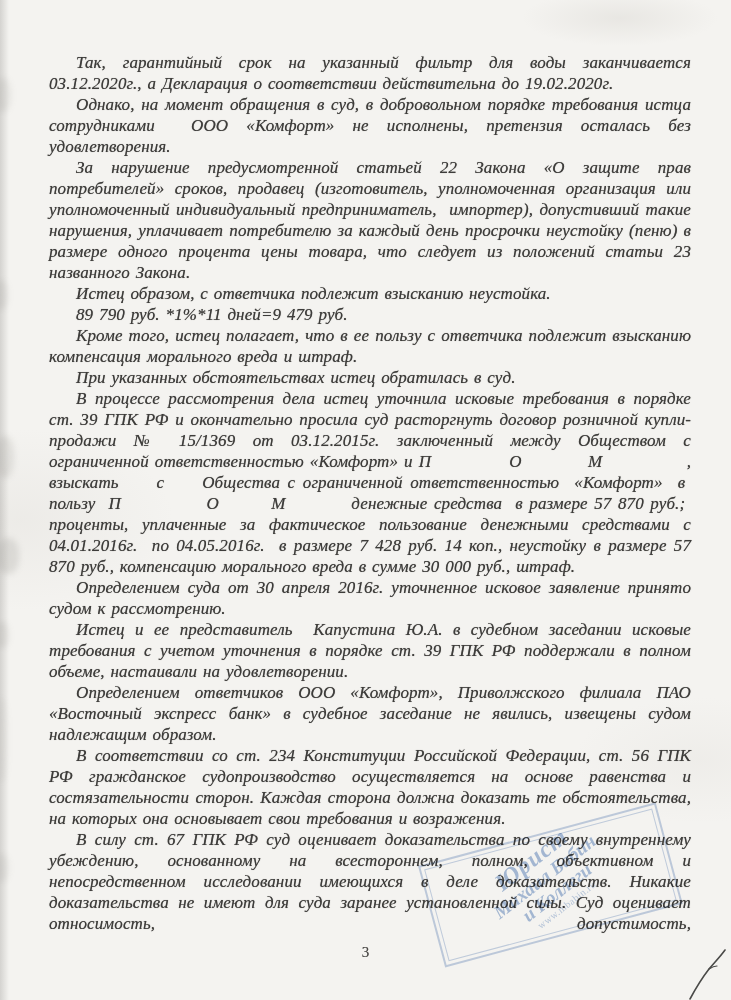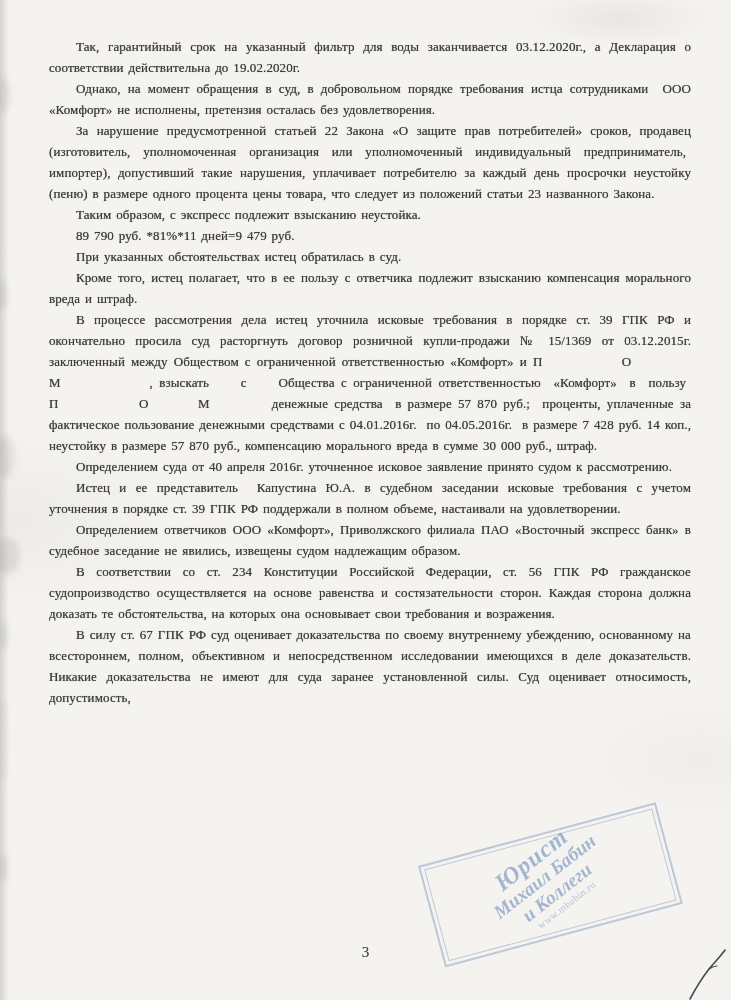--- a/index.html
+++ b/index.html
@@ -20,24 +20,24 @@
   .blob{position:absolute;background:#87857f;opacity:.14;filter:blur(3px);border-radius:45%;z-index:1;}
   .b1{left:-5px;top:78px;width:16px;height:34px;}
   .b2{left:-6px;top:280px;width:14px;height:30px;}
   .b3{left:-4px;top:436px;width:18px;height:42px;opacity:.18;}
   .b4{left:-3px;top:538px;width:22px;height:36px;opacity:.20;}
   .b5{left:-5px;top:622px;width:14px;height:26px;}
   .b6{left:-4px;top:698px;width:12px;height:84px;opacity:.08;}
   .b7{left:-5px;top:854px;width:14px;height:28px;opacity:.12;}
 
   .doc-body{
-    position:absolute;left:49px;top:36px;width:642px;z-index:2;
+    position:absolute;left:49px;top:52px;width:642px;z-index:2;
     color:var(--ink,#3d3c3a);
-    font-size:13px;line-height:21px;
-    text-align:justify;word-spacing:1.5px;letter-spacing:.1px;
+    font-size:17px;line-height:21px;
+    text-align:justify;word-spacing:1.5px;letter-spacing:.1px;font-style:italic;
   }
   .para{
     margin:0;text-indent:27px;
     text-shadow:0 0 .7px rgba(61,60,58,.75);
   }
   .para.last-justify{text-align-last:justify;}
 
   
   .wm-frame{
     position:absolute;left:418px;top:866px;width:242px;height:101px;z-index:3;
@@ -78,26 +78,26 @@
 <div class="blob b4"></div>
 <div class="blob b5"></div>
 <div class="blob b6"></div>
 <div class="blob b7"></div>
 
 <div class="doc-body">
 
 <p class="para">Так, гарантийный срок на указанный фильтр для воды заканчивается 03.12.2020г., а Декларация о соответствии действительна до 19.02.2020г.</p>
     <p class="para">Однако, на момент обращения в суд, в добровольном порядке требования истца сотрудниками&nbsp; ООО «Комфорт» не исполнены, претензия осталась без удовлетворения.</p>
     <p class="para">За нарушение предусмотренной статьей 22 Закона «О защите прав потребителей» сроков, продавец (изготовитель, уполномоченная организация или уполномоченный индивидуальный предприниматель,&nbsp; импортер), допустивший такие нарушения, уплачивает потребителю за каждый день просрочки неустойку (пеню) в размере одного процента цены товара, что следует из положений статьи 23 названного Закона.</p>
-    <p class="para">Таким образом, с экспресс подлежит взысканию неустойка.</p>
-    <p class="para">89 790 руб. *81%*11 дней=9 479 руб.</p>
+    <p class="para">Истец образом, с ответчика подлежит взысканию неустойка.</p>
+    <p class="para">89 790 руб. *1%*11 дней=9 479 руб.</p>
+    <p class="para">Кроме того, истец полагает, что в ее пользу с ответчика подлежит взысканию компенсация морального вреда и штраф.</p>
     <p class="para">При указанных обстоятельствах истец обратилась в суд.</p>
-    <p class="para">Кроме того, истец полагает, что в ее пользу с ответчика подлежит взысканию компенсация морального вреда и штраф.</p>
     <p class="para">В процессе рассмотрения дела истец уточнила исковые требования в порядке ст. 39 ГПК РФ и окончательно просила суд расторгнуть договор розничной купли-продажи № 15/1369 от 03.12.2015г. заключенный между Обществом с ограниченной ответственностью «Комфорт» и П&nbsp;&nbsp;&nbsp;&nbsp;&nbsp;&nbsp;&nbsp;&nbsp;&nbsp;&nbsp;&nbsp;&nbsp; О&nbsp;&nbsp;&nbsp;&nbsp;&nbsp;&nbsp;&nbsp;&nbsp;&nbsp;&nbsp; М&nbsp;&nbsp;&nbsp;&nbsp;&nbsp;&nbsp;&nbsp;&nbsp;&nbsp;&nbsp;&nbsp;&nbsp;&nbsp;&nbsp;, взыскать&nbsp;&nbsp;&nbsp;&nbsp; с&nbsp;&nbsp;&nbsp;&nbsp; Общества с ограниченной ответственностью&nbsp; «Комфорт»&nbsp; в&nbsp; пользу&nbsp; П&nbsp;&nbsp;&nbsp;&nbsp;&nbsp;&nbsp;&nbsp;&nbsp;&nbsp;&nbsp;&nbsp;&nbsp; О&nbsp;&nbsp;&nbsp;&nbsp;&nbsp;&nbsp;&nbsp; М&nbsp;&nbsp;&nbsp;&nbsp;&nbsp;&nbsp;&nbsp;&nbsp;&nbsp; денежные средства&nbsp; в размере 57 870 руб.;&nbsp; проценты, уплаченные за фактическое пользование денежными средствами с 04.01.2016г.&nbsp; по 04.05.2016г.&nbsp; в размере 7 428 руб. 14 коп., неустойку в размере 57 870 руб., компенсацию морального вреда в сумме 30 000 руб., штраф.</p>
-    <p class="para">Определением суда от 40 апреля 2016г. уточненное исковое заявление принято судом к рассмотрению.</p>
+    <p class="para">Определением суда от 30 апреля 2016г. уточненное исковое заявление принято судом к рассмотрению.</p>
     <p class="para">Истец и ее представитель&nbsp; Капустина Ю.А. в судебном заседании исковые требования с учетом уточнения в порядке ст. 39 ГПК РФ поддержали в полном объеме, настаивали на удовлетворении.</p>
     <p class="para">Определением ответчиков ООО «Комфорт», Приволжского филиала ПАО «Восточный экспресс банк» в судебное заседание не явились, извещены судом надлежащим образом.</p>
     <p class="para">В соответствии со ст. 234 Конституции Российской Федерации, ст. 56 ГПК РФ гражданское судопроизводство осуществляется на основе равенства и состязательности сторон. Каждая сторона должна доказать те обстоятельства, на которых она основывает свои требования и возражения.</p>
     <p class="para last-justify">В силу ст. 67 ГПК РФ суд оценивает доказательства по своему внутреннему убеждению, основанному на всестороннем, полном, объективном и непосредственном исследовании имеющихся в деле доказательств. Никакие доказательства не имеют для суда заранее установленной силы. Суд оценивает относимость, допустимость,</p>
   </div>
 
 <div class="wm-frame"></div>
 <div class="wm-text">
   <div class="wm-title">Юрист</div>
   <div class="wm-name">Михаил Бабин</div>

